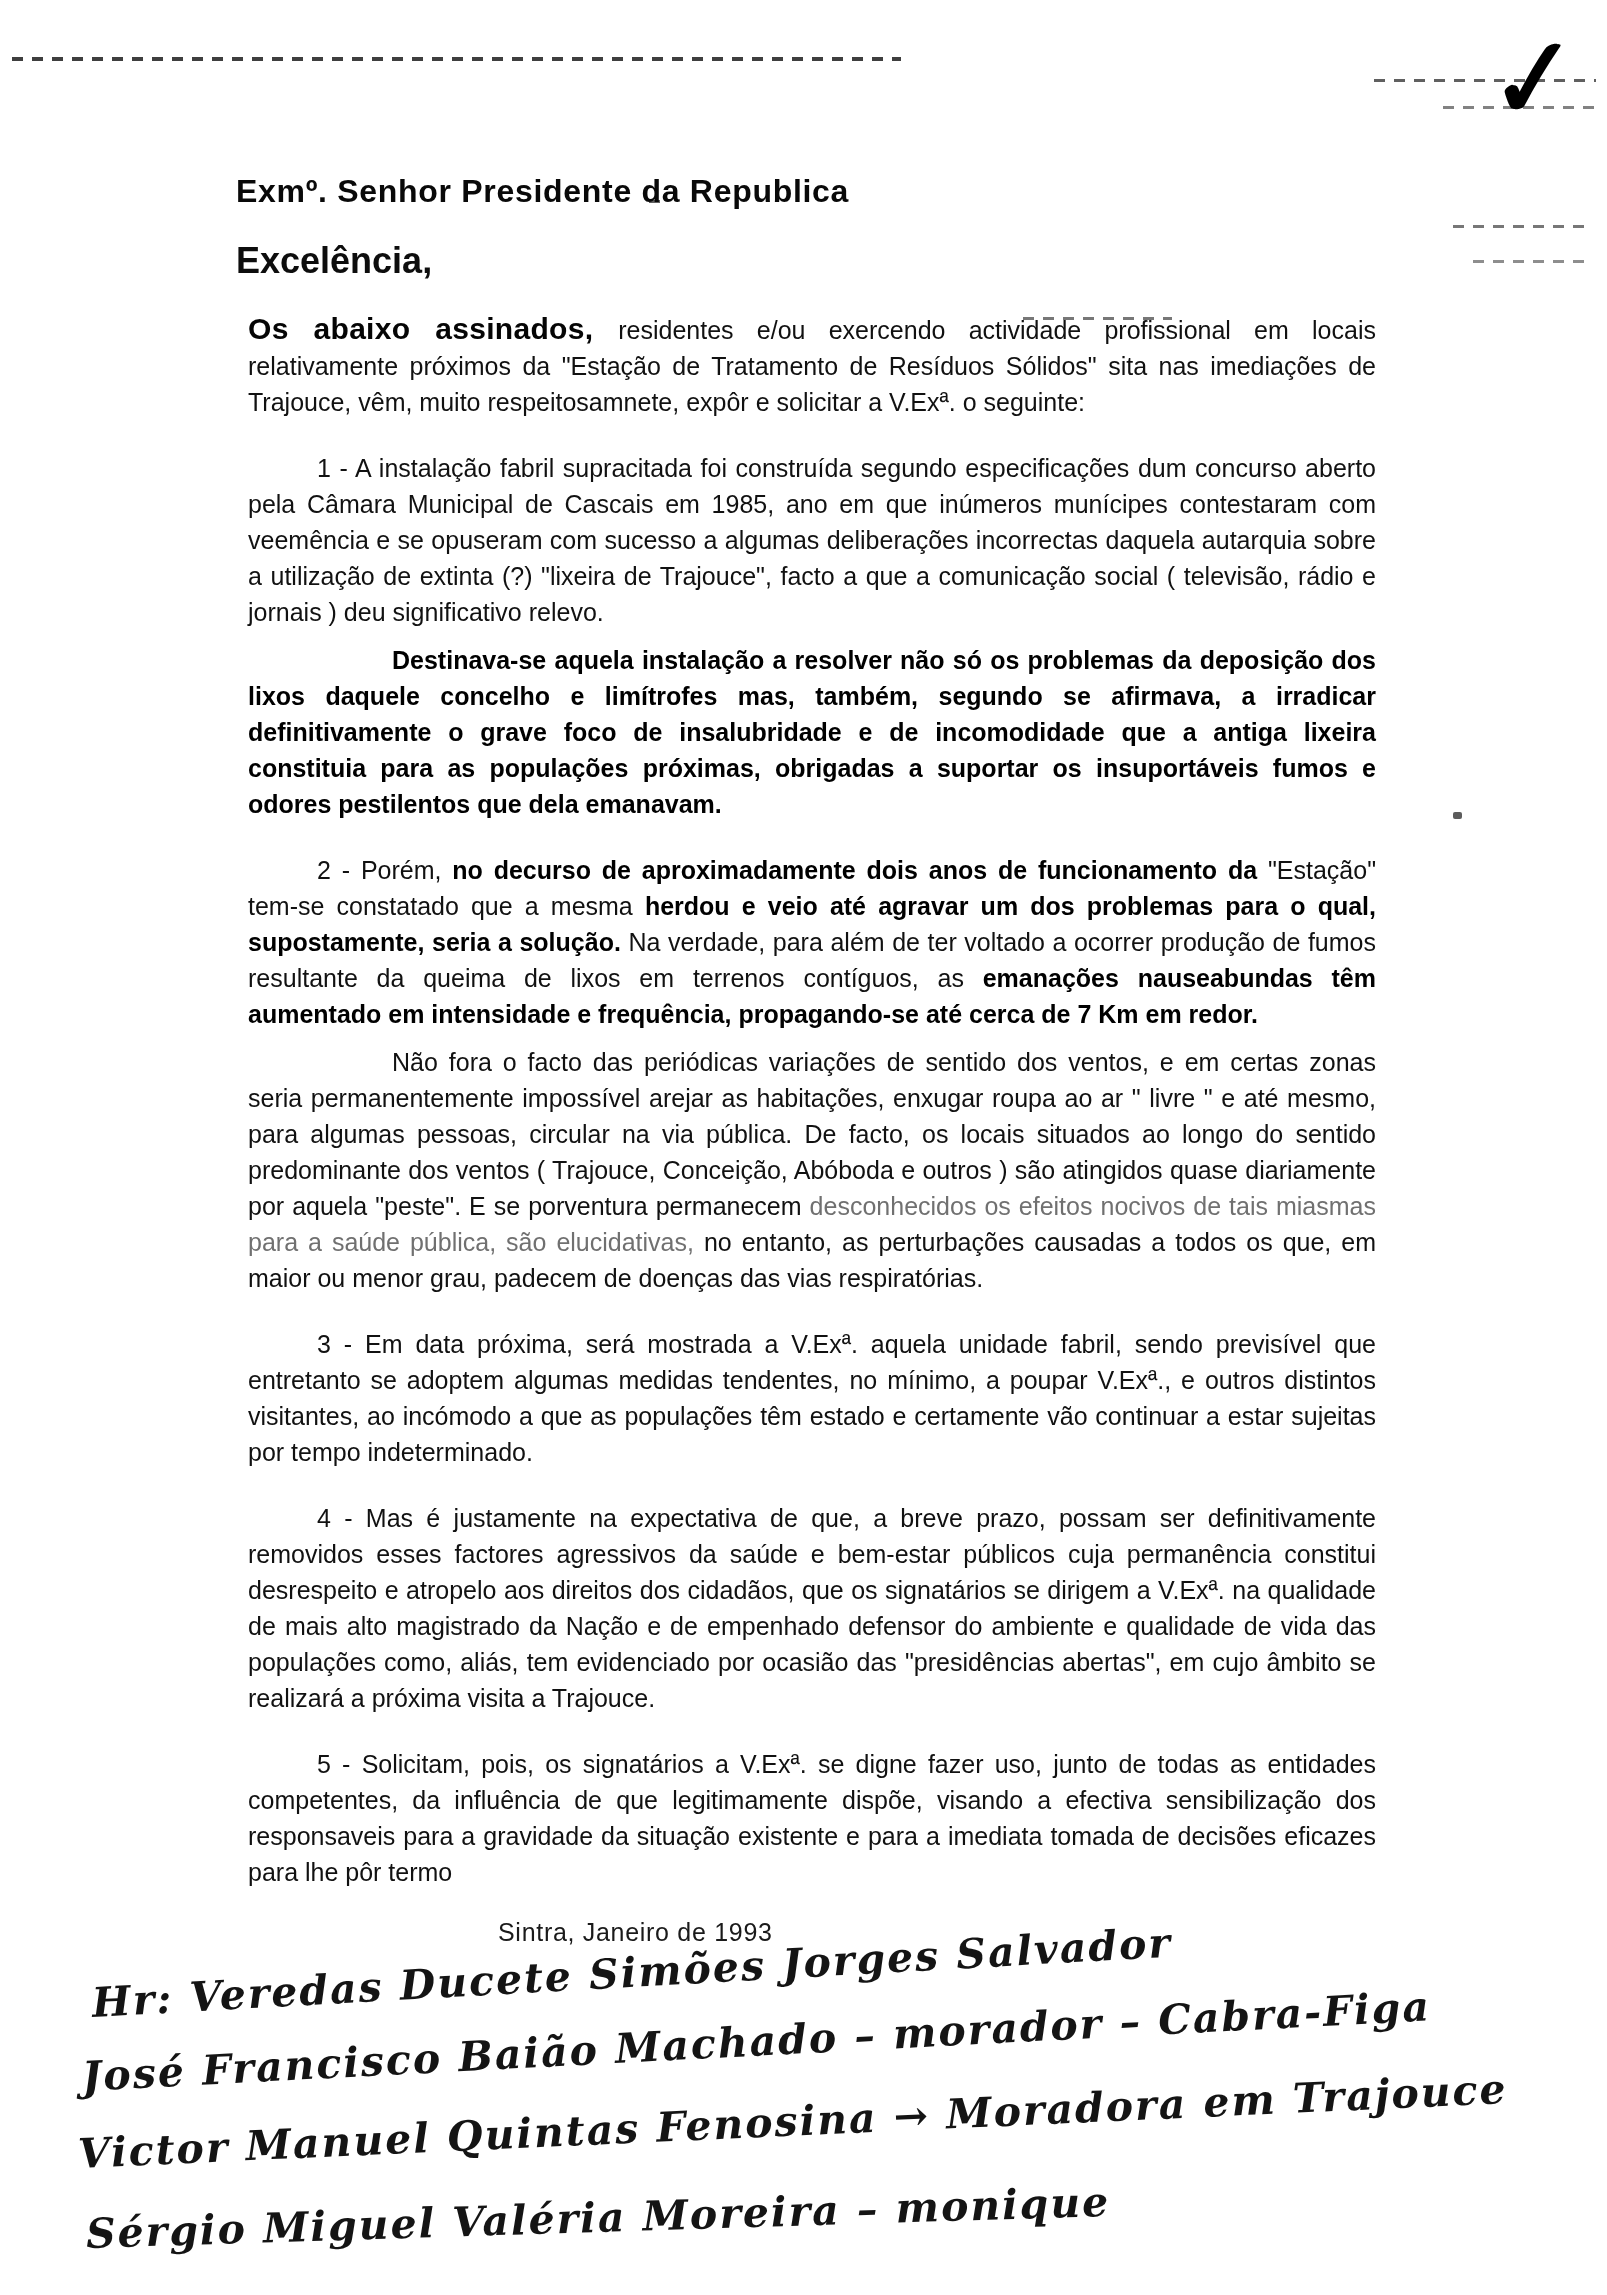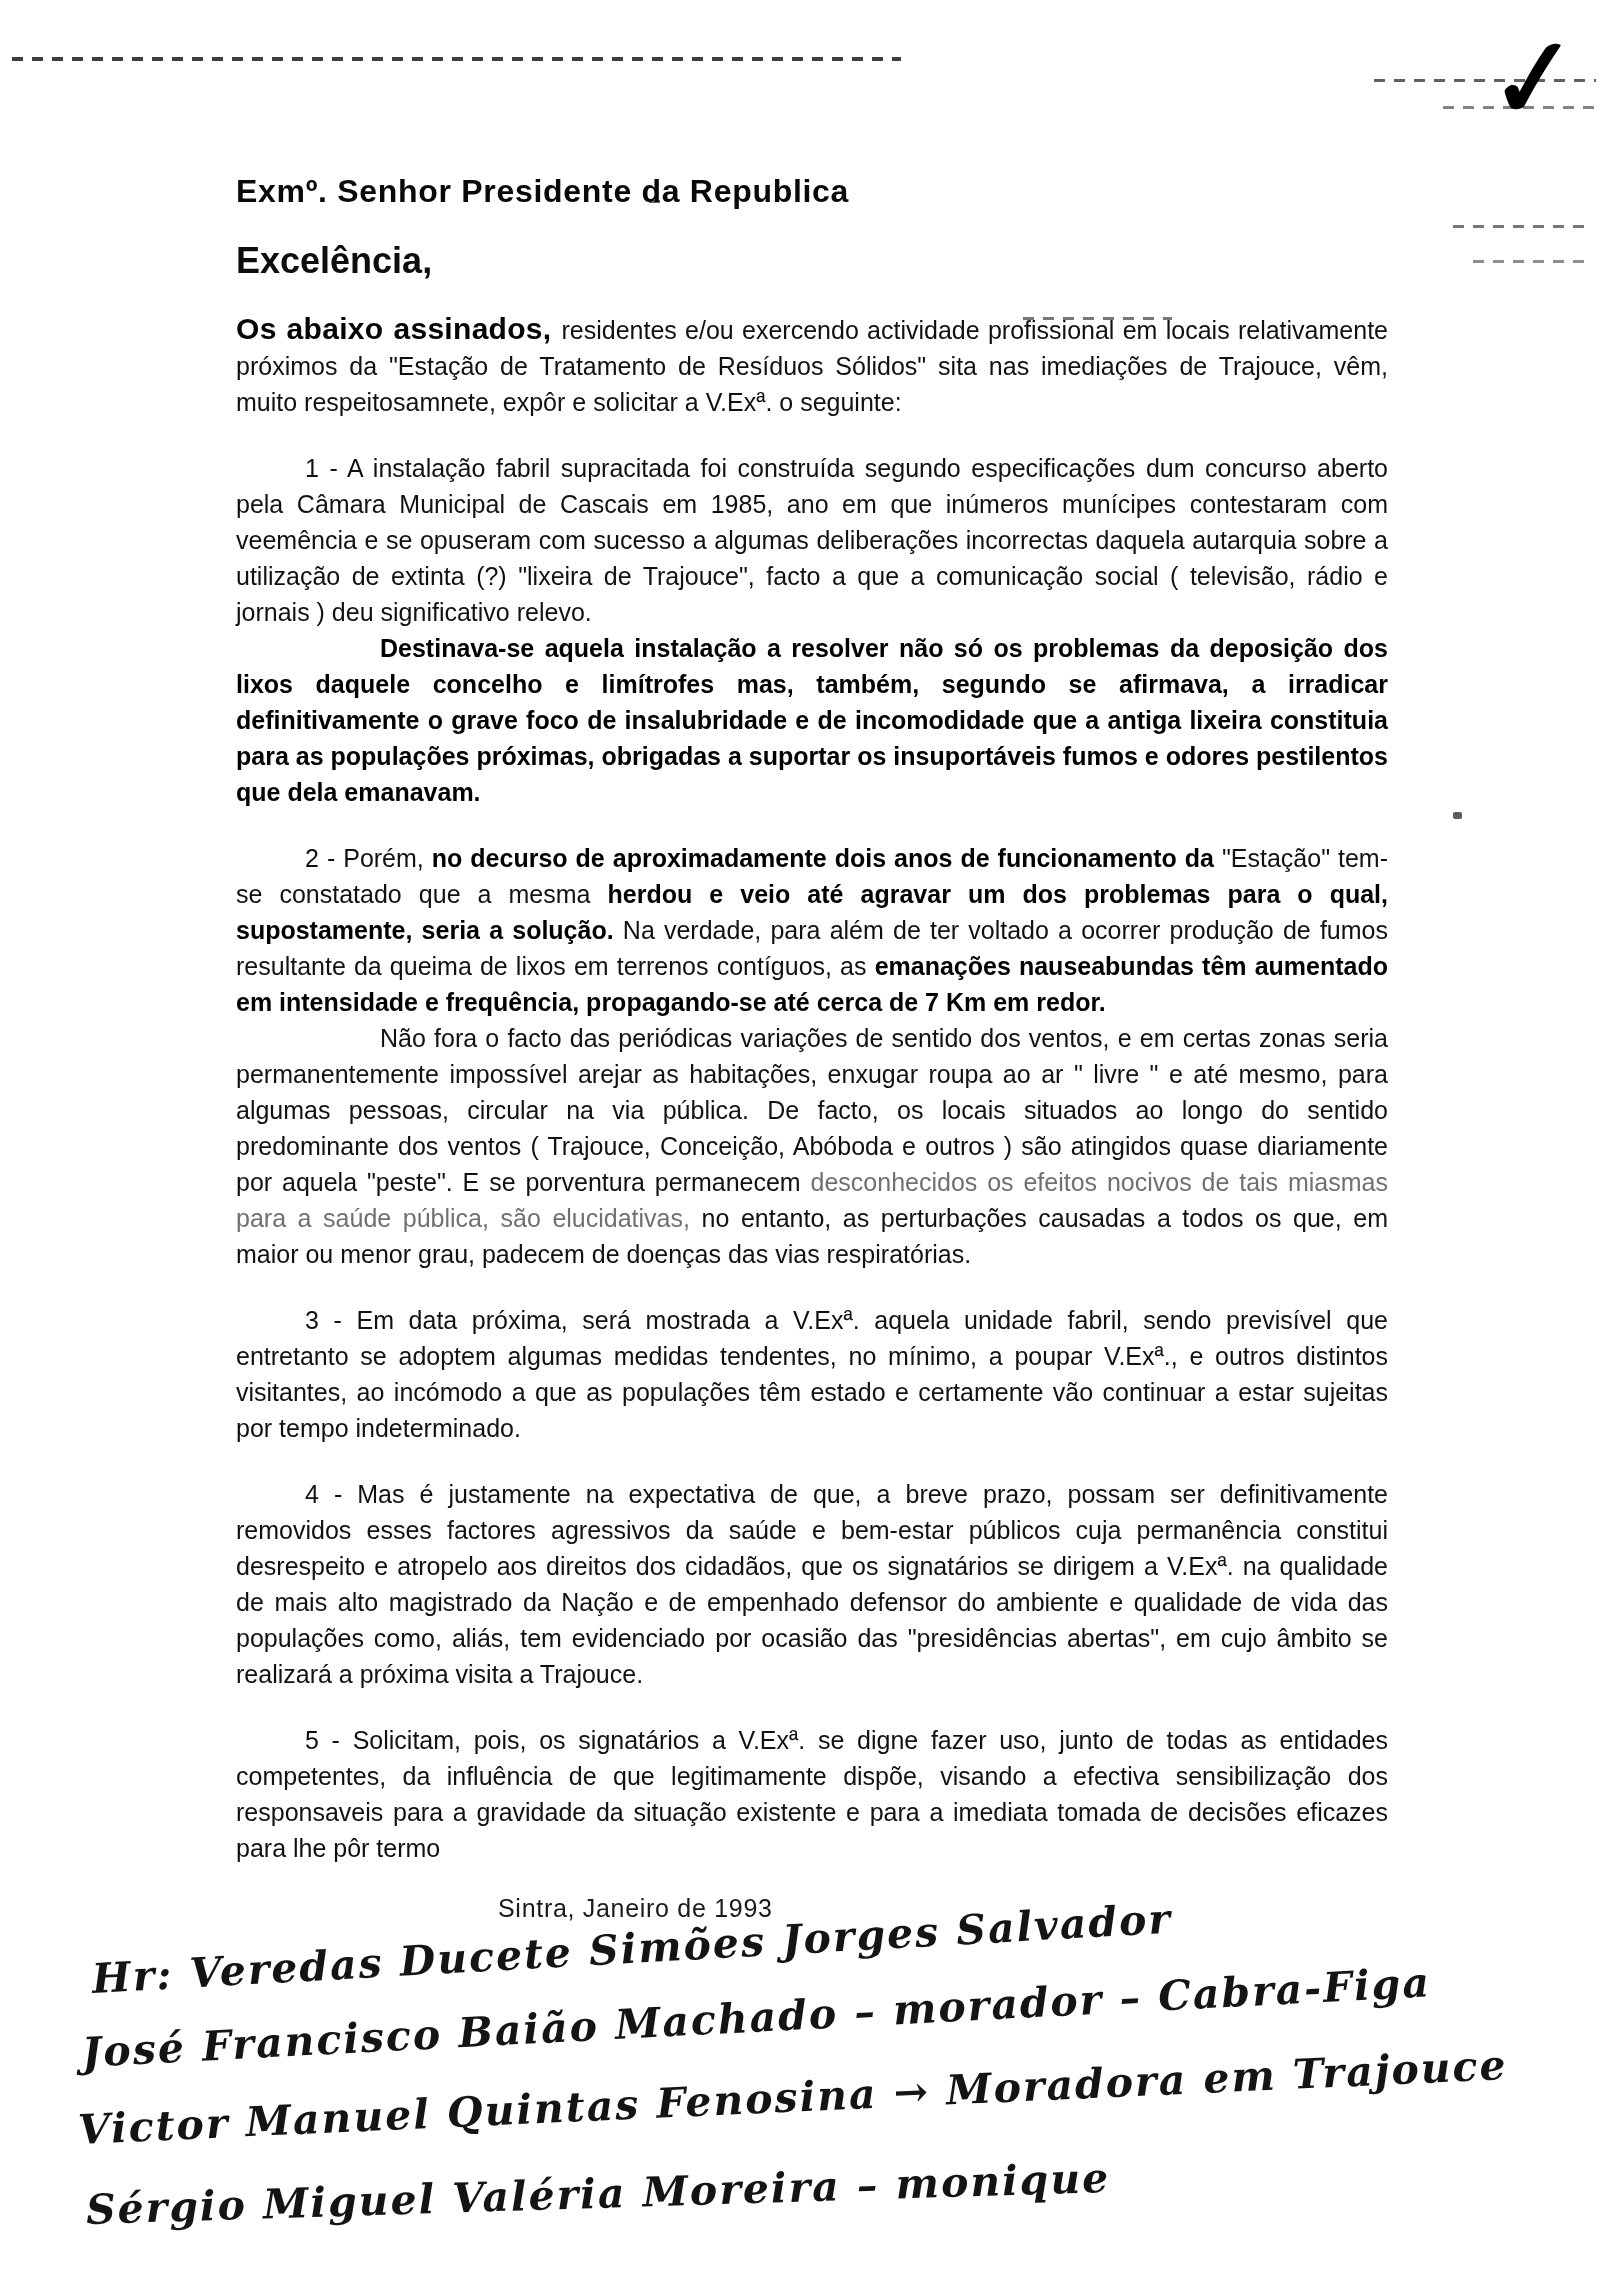--- a/index.html
+++ b/index.html
@@ -49,21 +49,21 @@
     font-weight: 700;
     letter-spacing: 0.7px;
     color: #090909;
   }
   .salutation {
     margin-top: 30px;
     font-size: 36px;
     font-weight: 700;
   }
   .para {
-    margin: 0;
+    margin: 12px;
     font-size: 25px;
     line-height: 36px;
     text-align: justify;
     color: #111;
   }
   .p-intro { margin-top: 29px; }
   .p-num   { margin-top: 30px; text-indent: 69px; }
   .p-deep  { margin-top: 0;    text-indent: 144px; }
   .run.bold { font-weight: 700; color: #000000; }
   .run.lead { font-weight: 700; font-size: 30px; letter-spacing: 0.3px; color: #050505; }

